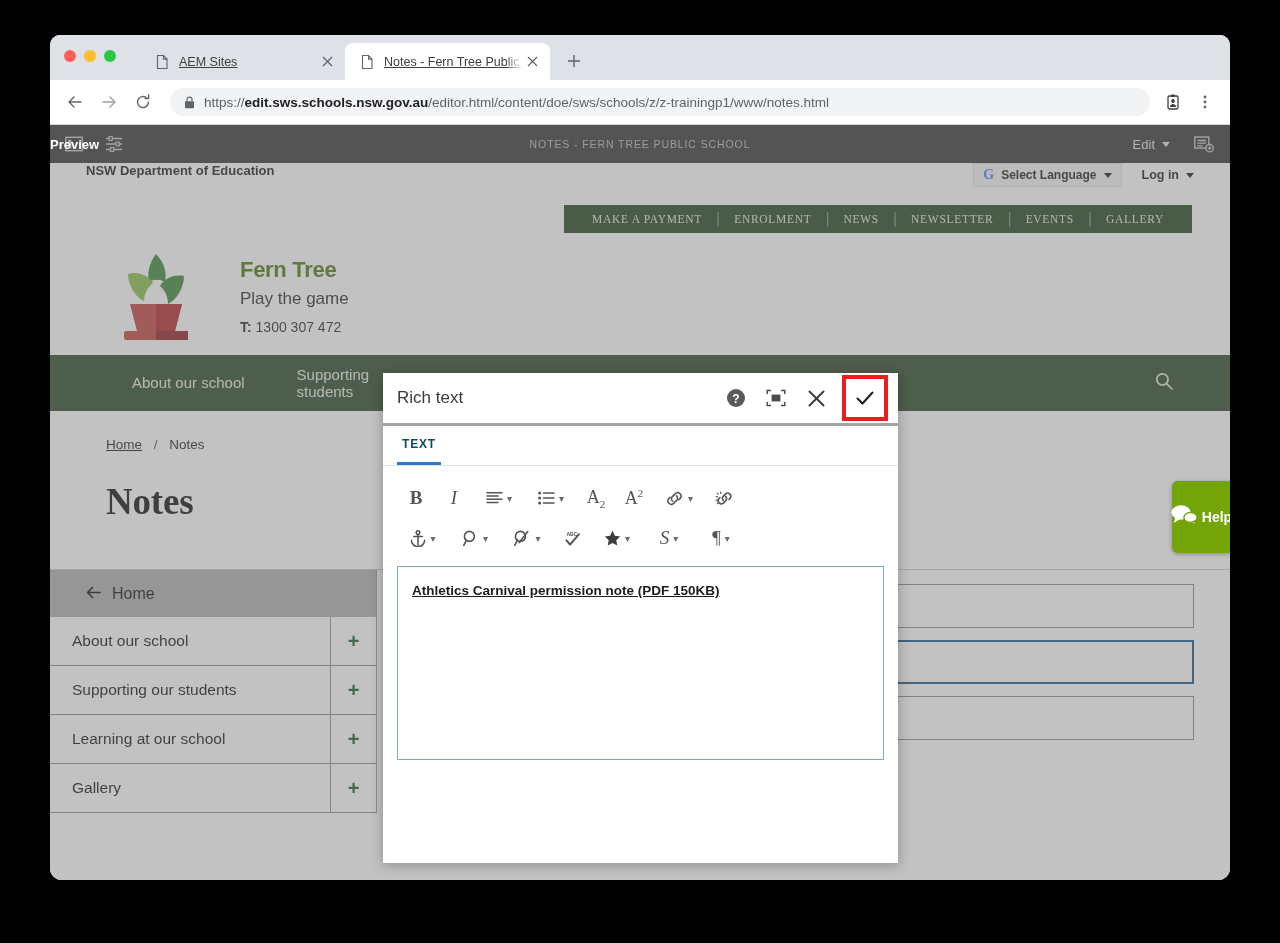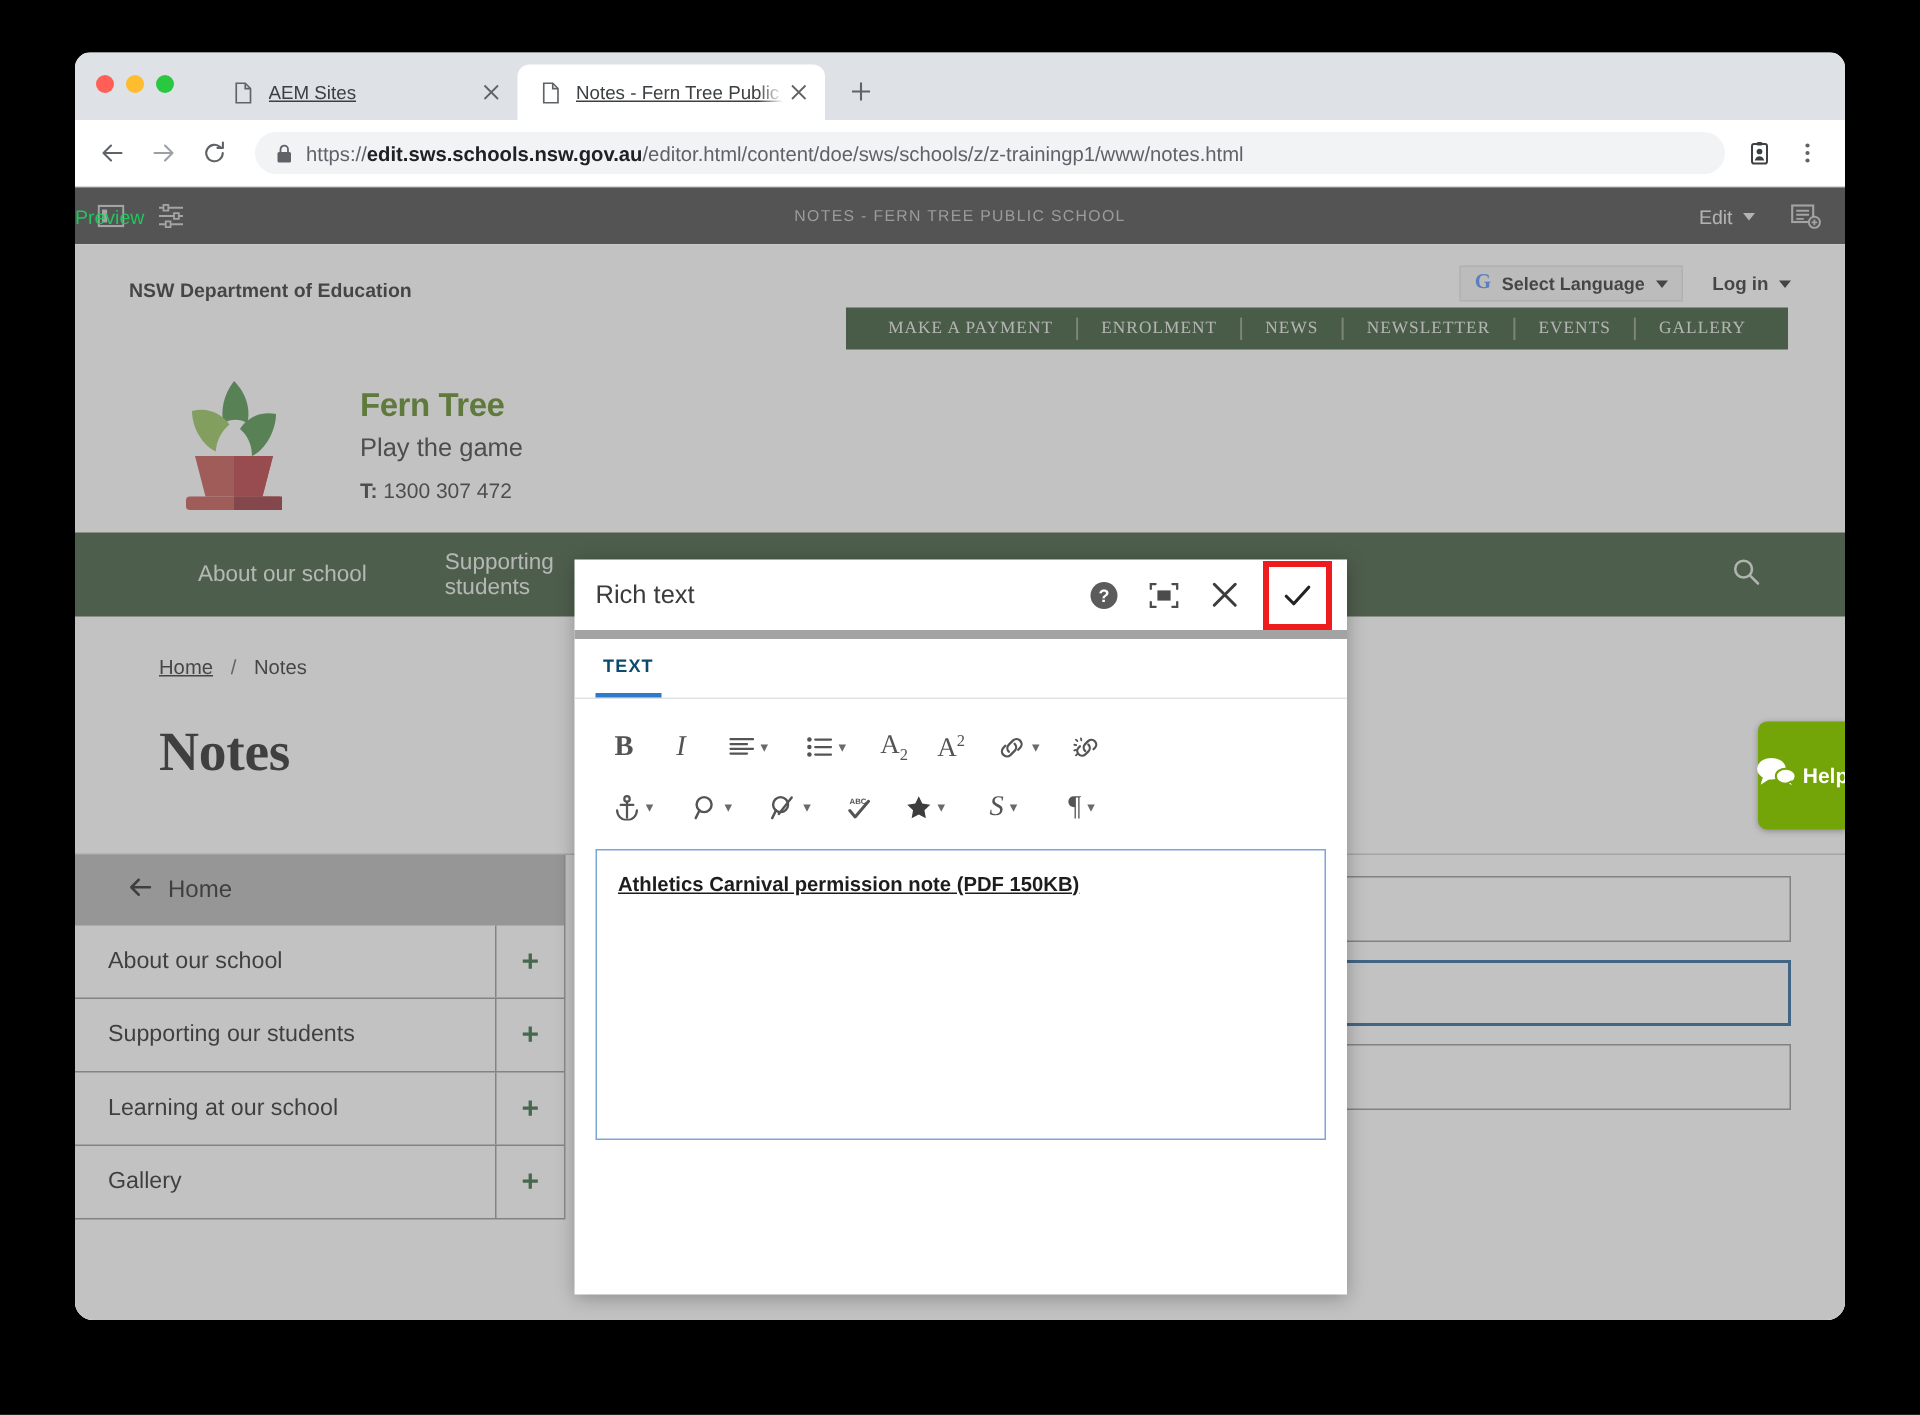--- a/index.html
+++ b/index.html
@@ -102,28 +102,28 @@
   .aem-title {
     position: absolute; left: 0; right: 0; text-align: center;
     font-size: 10.5px; letter-spacing: 0.9px; color: #b9b9b9;
     pointer-events: none;
   }
   .aem-right {
     margin-left: auto; display: flex; align-items: center;
     gap: 22px; padding-right: 14px;
   }
   .aem-item { font-size: 13px; color: #e3e3e3; display: flex; align-items: center; gap: 7px; }
-  .aem-item.dim { color: #22c55e; }
+  .aem-item.dim { color: #ffffff; font-weight: bold; }
 
   
   .page { position: relative; background: #fff; height: 762px; overflow: hidden; }
 
   .doe-bar {
     height: 38px; background: #fff;
-    display: flex; align-items: flex-end; justify-content: space-between;
+    display: flex; align-items: flex-start; justify-content: space-between;
     padding: 0 36px 0 36px;
   }
   .doe-title { font-size: 13px; color: #1d1d1d; font-weight: 600; }
   .doe-right { display: flex; align-items: center; gap: 20px; }
   .lang-select {
     background: #f4f4f4; border: 1px solid #e0e0e0;
     height: 24px; display: flex; align-items: center; gap: 7px;
     padding: 0 9px; font-size: 12px; font-weight: 600; color: #1d1d1d;
   }
   .gicon { font-weight: 700; font-size: 14px; font-family: "Liberation Serif", serif; }
@@ -227,21 +227,21 @@
     position: absolute;
     left: 333px; top: 210px;
     width: 515px; height: 490px;
     background: #fff;
     box-shadow: 0 2px 12px rgba(0,0,0,0.28);
     z-index: 10;
     display: flex; flex-direction: column;
   }
   .modal-head {
     height: 53px; display: flex; align-items: center;
-    padding: 0 4px 0 14px; border-bottom: 6px solid #a3a3a3;
+    padding: 0 4px 0 14px; border-bottom: 3px solid #a3a3a3;
   }
   .modal-title { font-size: 17px; color: #3b3b3b; flex: 1 1 auto; }
   .head-btn {
     width: 40px; height: 40px;
     display: flex; align-items: center; justify-content: center;
     color: #4b4b4b;
   }
   .head-btn.confirm {
     border: 4px solid #ee1c1c; width: 46px; height: 46px; margin-left: 6px; margin-right: 6px;
   }

